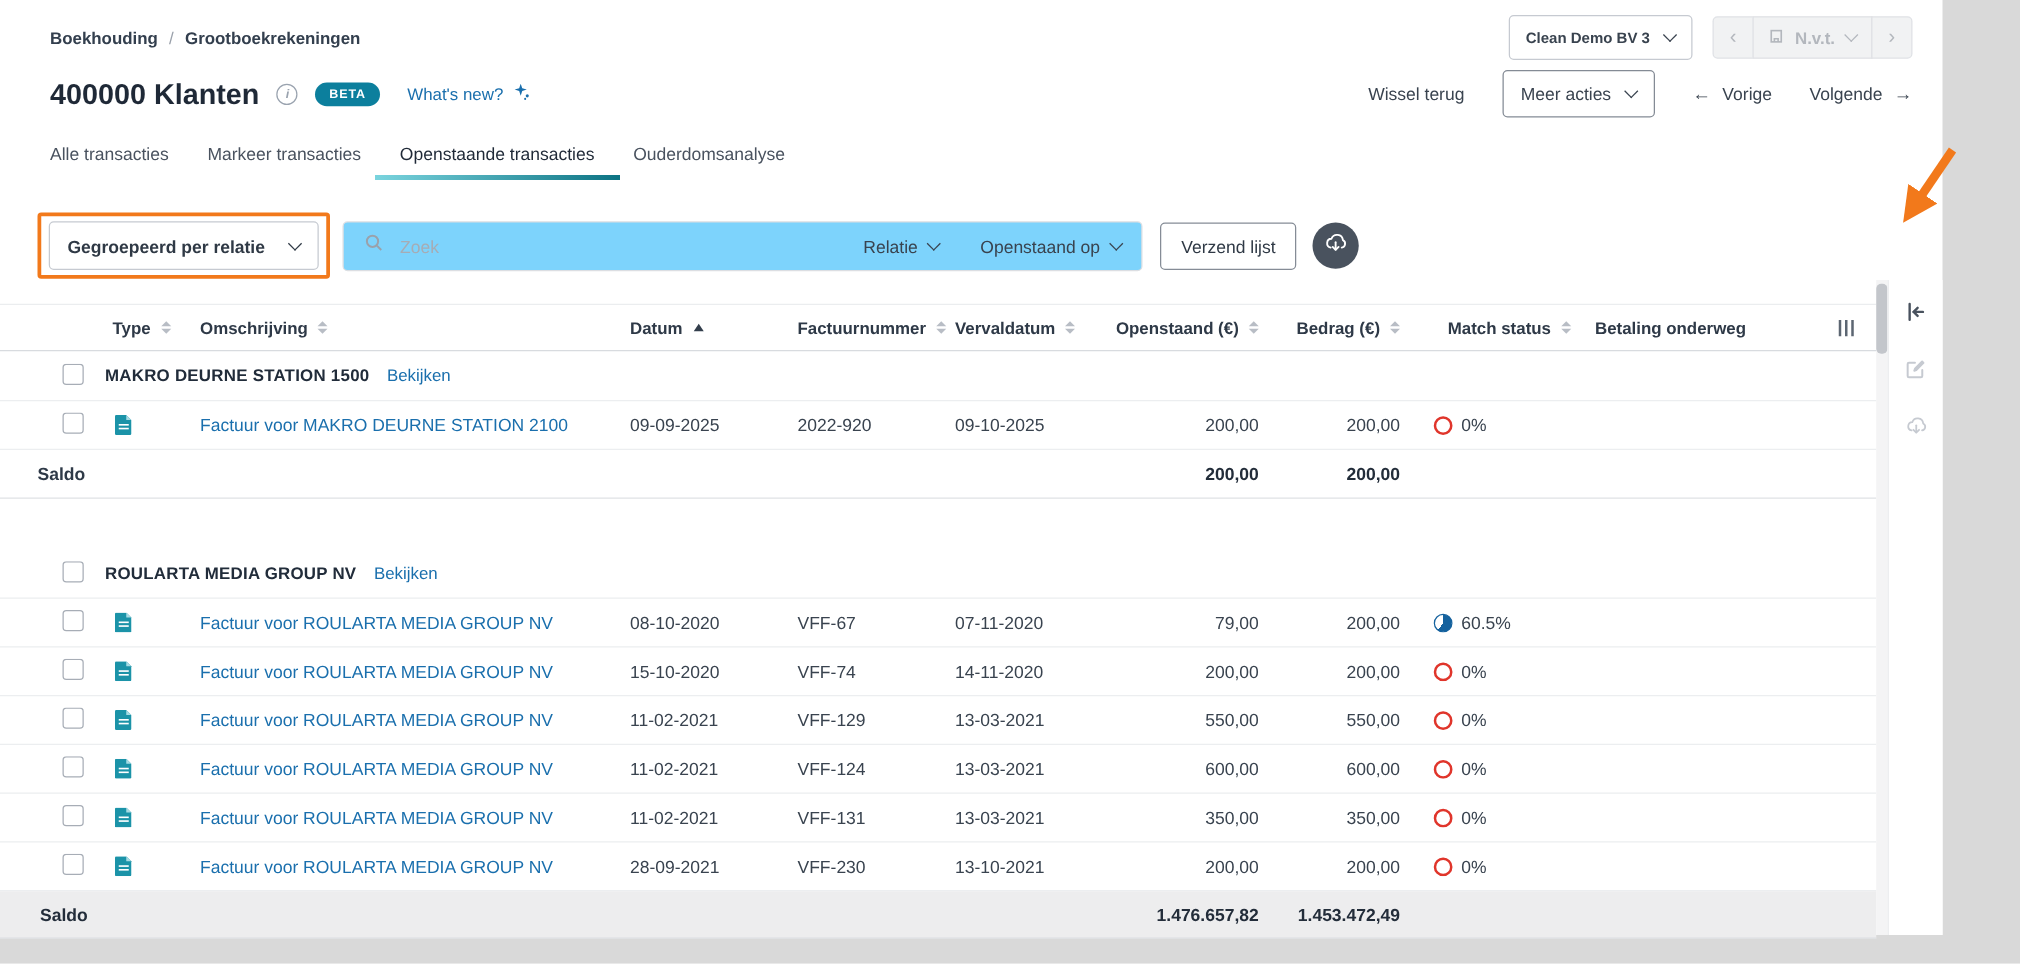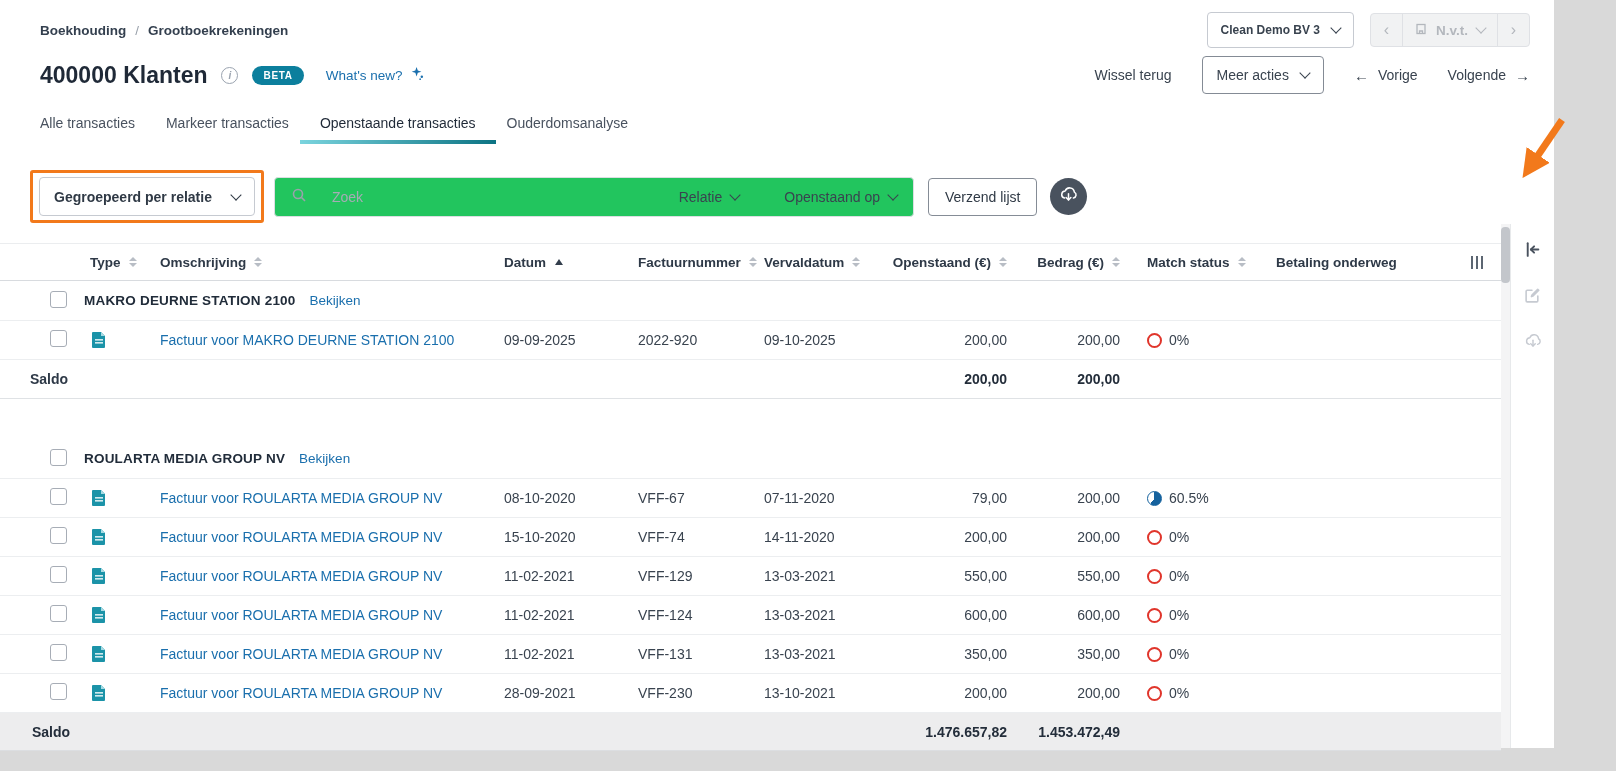--- a/index.html
+++ b/index.html
@@ -50,21 +50,21 @@
   
   .filter-row{display:flex;align-items:center;padding:26px 10px 0 30px;position:relative;}
   .annotate{border:3px solid var(--orange,#f2791b);border-radius:3px;padding:4px 6px;display:flex;align-items:center;}
   .group-select{display:flex;align-items:center;gap:16px;border:1px solid #c6cad1;border-radius:4px;background:#fff;
     padding:0 14px;height:37px;font-size:14px;font-weight:700;color:#2f3945;cursor:pointer;min-width:186px;justify-content:space-between;}
   .today{display:flex;align-items:center;gap:11px;font-size:14px;color:#39434f;cursor:pointer;padding:0 6px;height:31px;}
   input.cbx{appearance:none;-webkit-appearance:none;width:17px;height:17px;border:1.5px solid #aab0b9;border-radius:3px;
     background:#fff;margin:0;cursor:pointer;}
   .annotate.push{margin-left:auto;}
   .searchbox{display:flex;align-items:center;border:1px solid #dcdee2;border-radius:4px;height:40px;
-    padding:0 16px;gap:23px;width:640px;box-sizing:border-box;margin-left:10px;background:#22c55e;}
+    padding:0 16px;gap:11px;width:640px;box-sizing:border-box;margin-left:10px;background:#7dd3fc;}
   .searchbox input{border:none;outline:none;flex:1;font-size:14px;color:#39434f;font-family:inherit;background:transparent;}
   .searchbox input::placeholder{color:#a6acb5;}
   .inline-dd{display:flex;align-items:center;gap:9px;font-size:14px;color:#39434f;cursor:pointer;white-space:nowrap;margin-left:22px;}
   .send-btn{border:1px solid #858c96;border-radius:4px;background:#fff;padding:0 16px;height:38px;font-size:14px;
     color:#2f3945;cursor:pointer;margin-left:14px;font-family:inherit;white-space:nowrap;}
   .dl-circle{width:37px;height:37px;border-radius:50%;background:var(--circlebtn,#49525e);display:grid;place-items:center;
     margin-left:13px;cursor:pointer;flex:none;}
 
   
   :root{--grid:48px 62px 348px 128px 126px 125px 140px 113px 148px 150px 1fr;}
@@ -277,21 +277,21 @@
               <i class="down"></i>
             </span>
           </div>
           <div class="hcell right">
             <span>Bedrag (€)</span>
             <span class="sort">
               <i class="up"></i>
               <i class="down"></i>
             </span>
           </div>
-          <div class="hcell" style="padding-left: 27px;">
+          <div class="hcell" style="padding-left: 27px; justify-content: center;">
             <span>Match status</span>
             <span class="sort">
               <i class="up"></i>
               <i class="down"></i>
             </span>
           </div>
           <div class="hcell" style="padding-left: 8px;">
             <span>Betaling onderweg</span>
           </div>
           <div class="hcell colset">
@@ -299,21 +299,21 @@
               <i></i>
               <i></i>
               <i></i>
             </span>
           </div>
         </div>
       <div>
           <div class="trow group-row">
             <div class="cell cb-cell"><span class="cb"></span></div>
             <div class="cell group-name-cell">
-              <span class="gname">MAKRO DEURNE STATION 2100</span>
+              <span class="gname">MAKRO DEURNE STATION 1500</span>
               <a class="bekijken">Bekijken</a>
             </div>
           </div>
           <div class="trow data-row">
             <div class="cell cb-cell"><span class="cb"></span></div>
             <div class="cell type-cell">
               <span class="file-ic">
                 <svg width="14" height="16" viewBox="0 0 14 16">
                   <path d="M1 0h8l4 4v11a1 1 0 0 1-1 1H1a1 1 0 0 1-1-1V1a1 1 0 0 1 1-1z" fill="var(--docteal,#1b93a8)"></path>
                   <path d="M9 0l4 4H9z" fill="#a7dbe3"></path>

